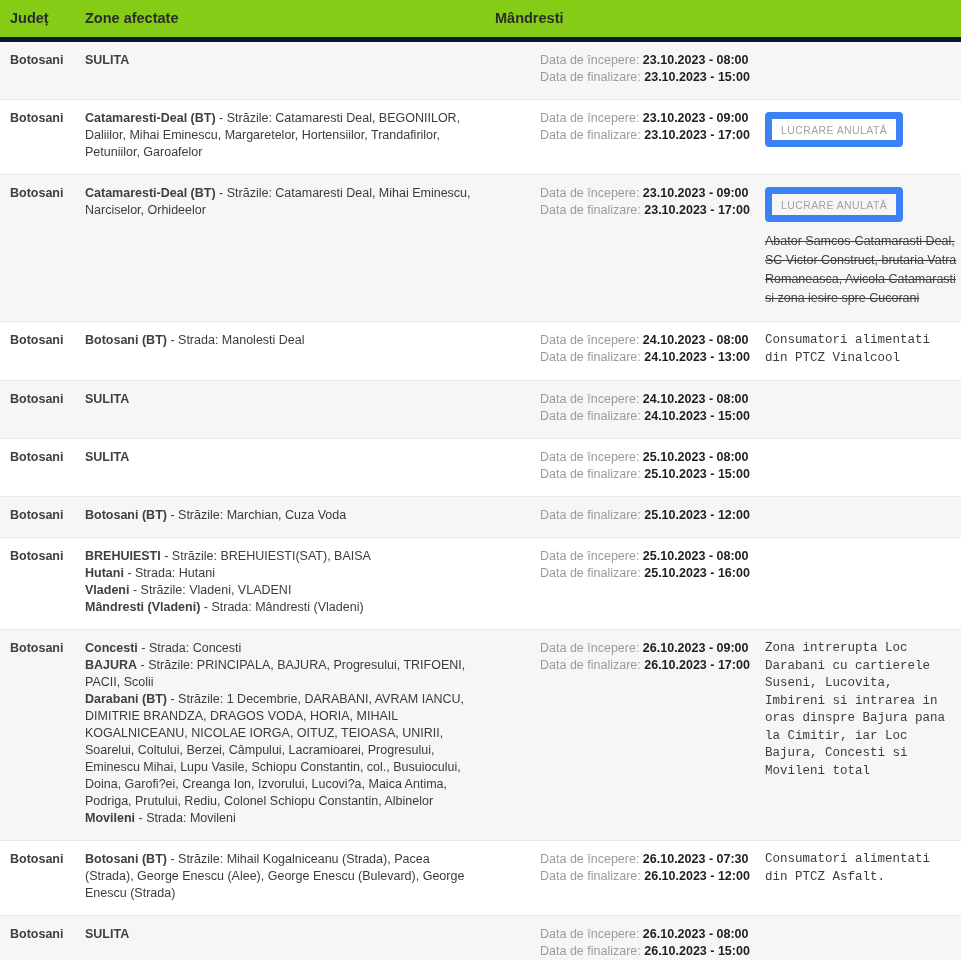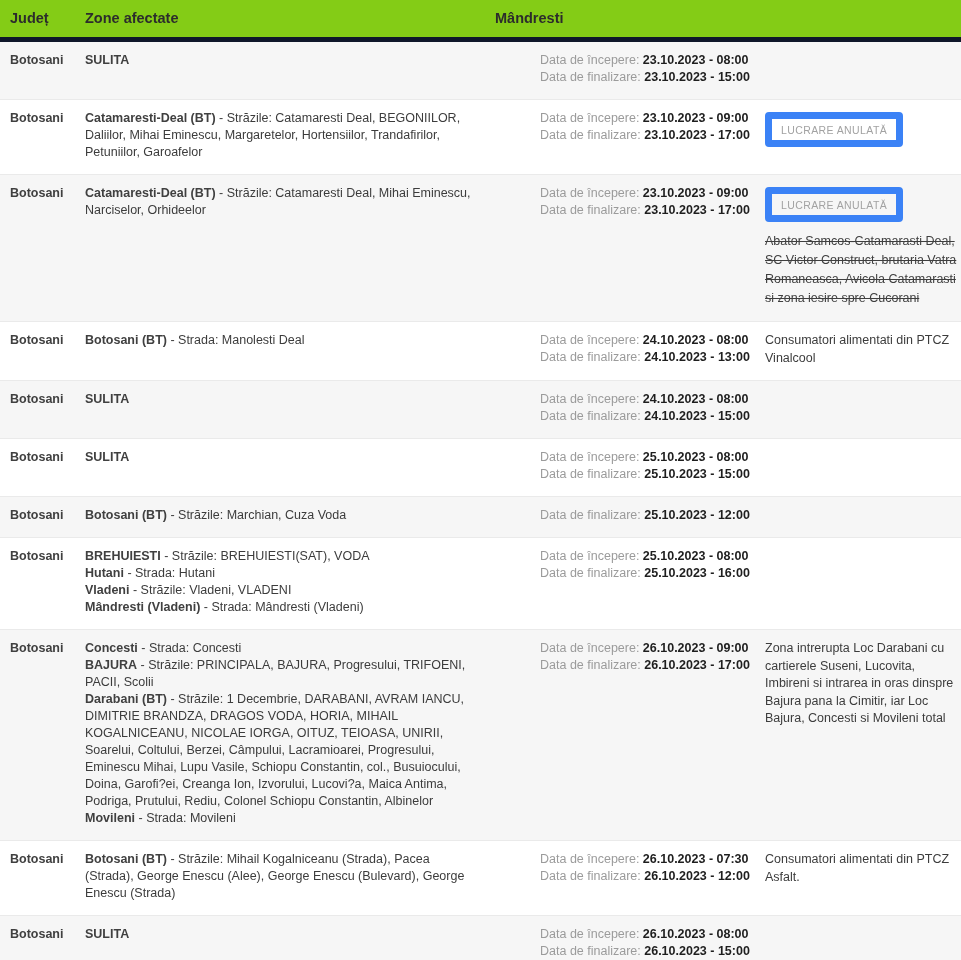--- a/index.html
+++ b/index.html
@@ -58,21 +58,21 @@
     line-height: 12px;
     margin: 2px 0 10px 0;
     background: transparent;
     white-space: nowrap;
   }
   .strike {
     text-decoration: line-through;
     color: #3f3f3f;
     line-height: 19px;
   }
-  .mtext { color: #3c3c3c; }
+  .mtext { color: #3c3c3c; font-family: Liberation Mono, monospace; }
 </style>
 </head>
 <body>
 
 <div class="outage-table">
   <div class="grid-row table-header">
     <div class="hcell">Județ</div>
     <div class="hcell">Zone afectate</div>
     <div class="hcell">Mândresti</div>
   </div>
@@ -151,21 +151,21 @@
           <div class="zone-line"><span class="zone-name">Botosani (BT)</span> <span class="zone-details">- Străzile: Marchian, Cuza Voda</span></div>
         </div>
         <div class="cell period">
           <div class="period-line"><span class="plabel">Data de finalizare: </span><span class="pvalue">25.10.2023 - 12:00</span></div>
         </div>
         <div class="cell mentions"></div>
       </div>
       <div class="grid-row row">
         <div class="cell judet">Botosani</div>
         <div class="cell zones">
-          <div class="zone-line"><span class="zone-name">BREHUIESTI</span> <span class="zone-details">- Străzile: BREHUIESTI(SAT), VODA</span></div>
+          <div class="zone-line"><span class="zone-name">BREHUIESTI</span> <span class="zone-details">- Străzile: BREHUIESTI(SAT), BAISA</span></div>
           <div class="zone-line"><span class="zone-name">Hutani</span> <span class="zone-details">- Strada: Hutani</span></div>
           <div class="zone-line"><span class="zone-name">Vladeni</span> <span class="zone-details">- Străzile: Vladeni, VLADENI</span></div>
           <div class="zone-line"><span class="zone-name">Mândresti (Vladeni)</span> <span class="zone-details">- Strada: Mândresti (Vladeni)</span></div>
         </div>
         <div class="cell period">
           <div class="period-line"><span class="plabel">Data de începere: </span><span class="pvalue">25.10.2023 - 08:00</span></div>
           <div class="period-line"><span class="plabel">Data de finalizare: </span><span class="pvalue">25.10.2023 - 16:00</span></div>
         </div>
         <div class="cell mentions"></div>
       </div>

